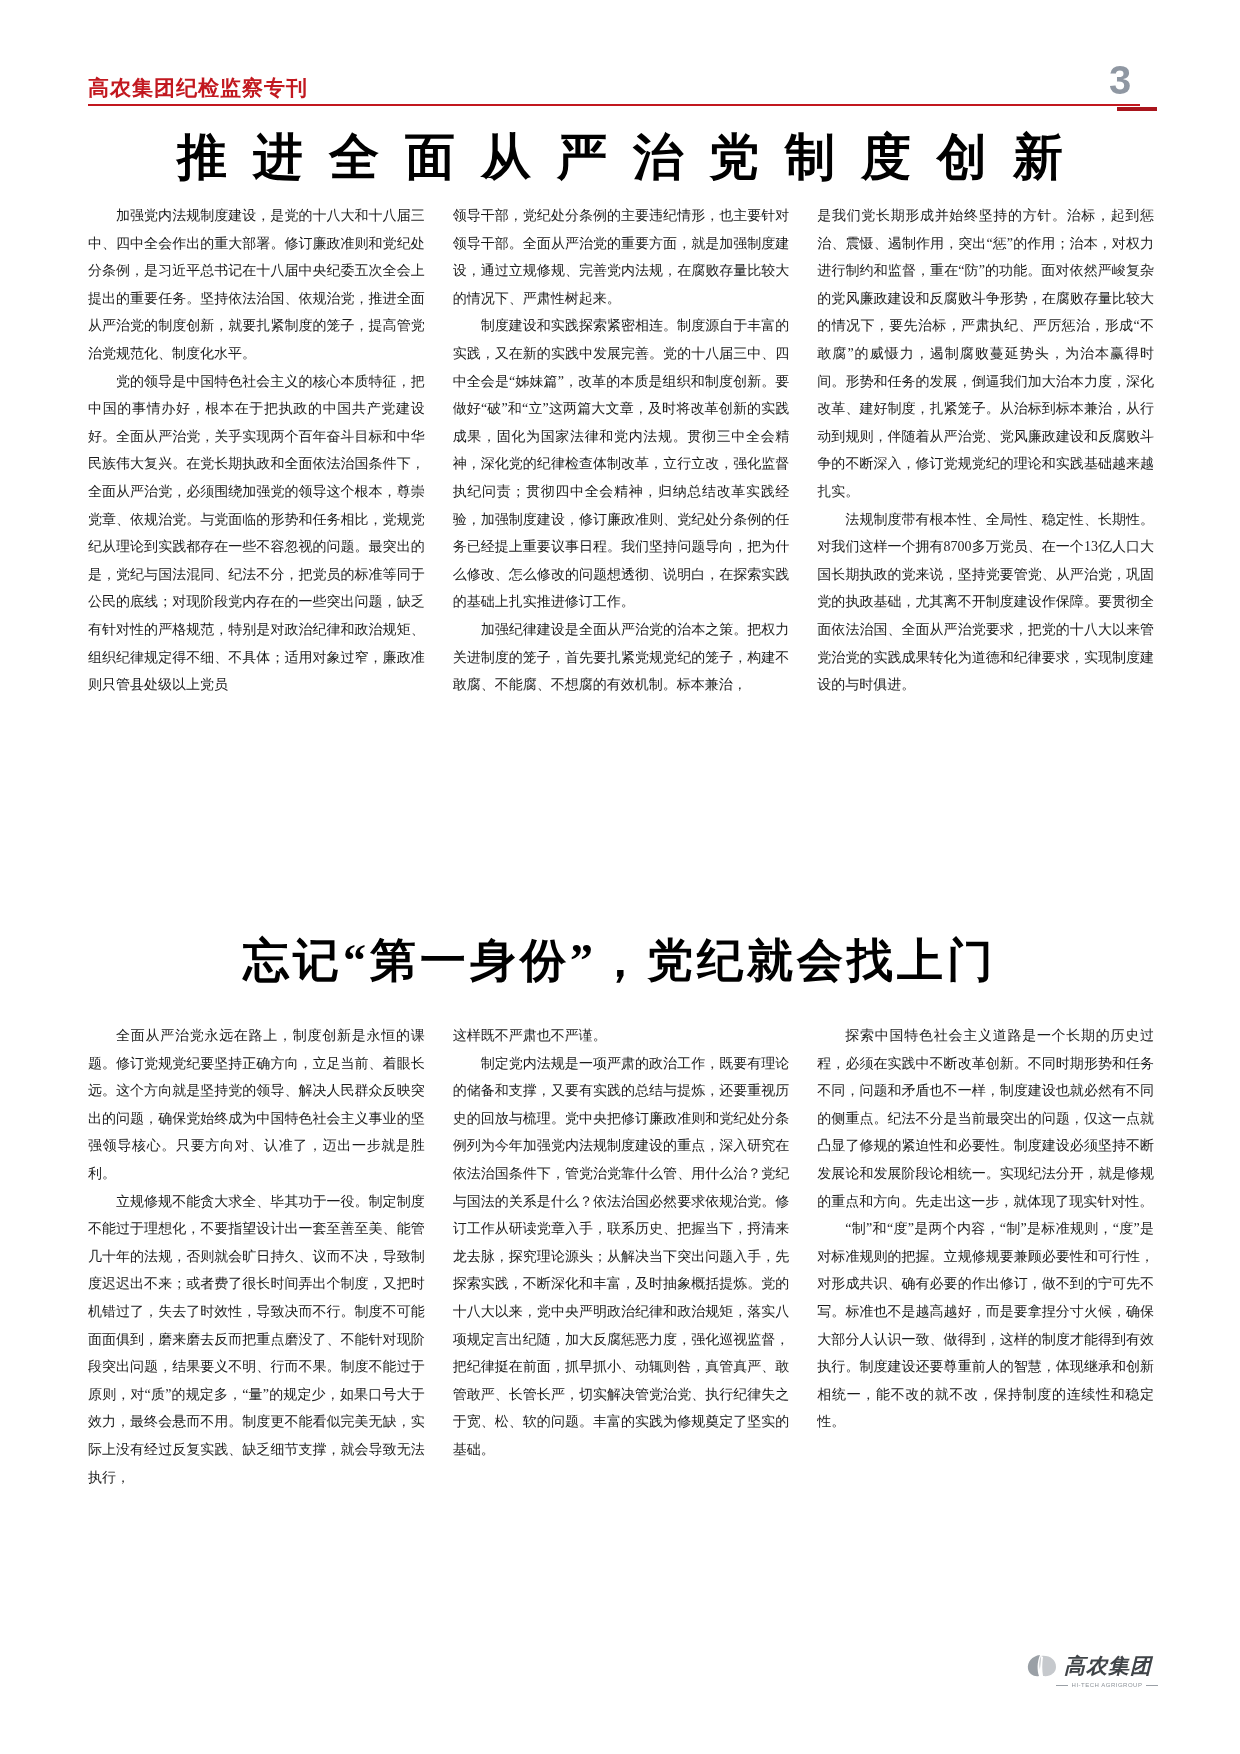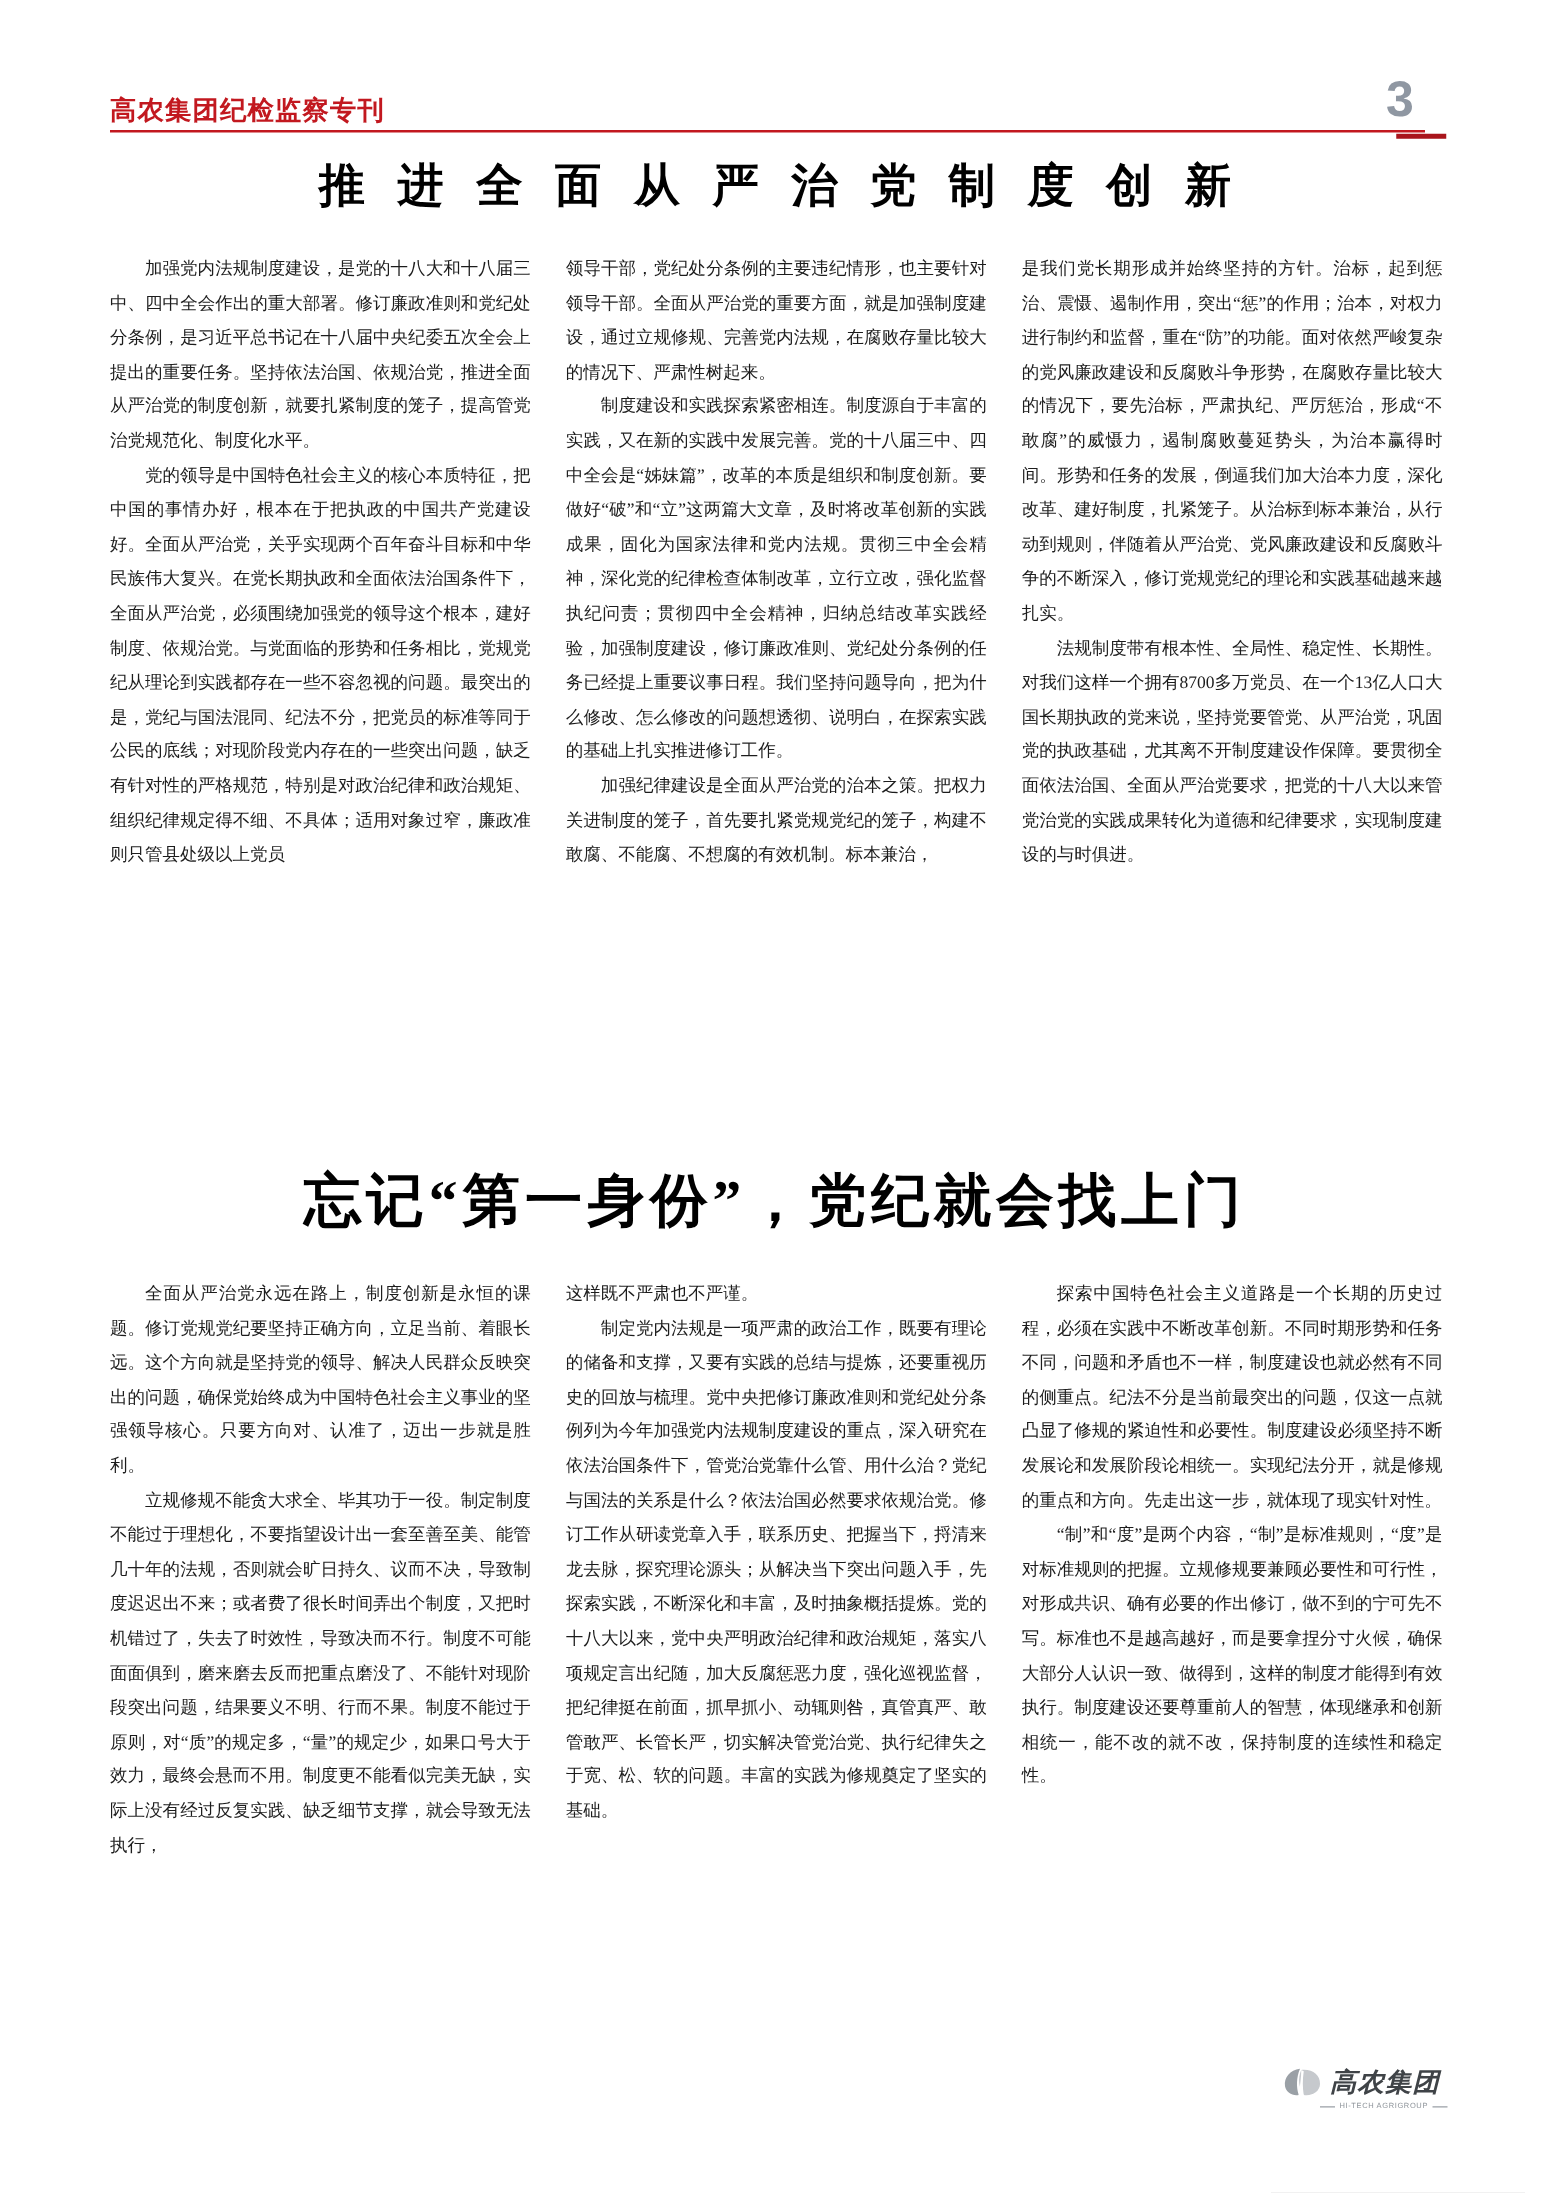--- a/index.html
+++ b/index.html
@@ -34,21 +34,21 @@
   .num-tick {
     position:absolute; left:1117px; top:107px; width:40px; height:4px;
     background:#a9151c;
   }
 
   
   .title1 {
     position:absolute; left:0; top:124px; width:1240px; margin:0;
     text-align:center;
     font-family:"Liberation Sans", sans-serif;
-    font-weight:900; font-size:37px; letter-spacing:26px; text-indent:26px;
+    font-weight:900; font-size:50px; letter-spacing:26px; text-indent:26px;
     color:#000000;
   }
   .title2 {
     position:absolute; left:0; top:930px; width:1240px; margin:0;
     text-align:center;
     font-family:"Liberation Serif", serif;
     font-weight:900; font-size:46px; letter-spacing:4px;
     color:#000000;
   }
 
@@ -97,21 +97,21 @@
   <div class="masthead">高农集团纪检监察专刊</div>
   <div class="page-num">3</div>
   <div class="header-rule"></div>
   <div class="num-tick"></div>
 
   <h1 class="title1">推进全面从严治党制度创新</h1>
 
   <section class="cols body1">
     <div class="col">
       <p class="indent">加强党内法规制度建设，是党的十八大和十八届三中、四中全会作出的重大部署。修订廉政准则和党纪处分条例，是习近平总书记在十八届中央纪委五次全会上提出的重要任务。坚持依法治国、依规治党，推进全面从严治党的制度创新，就要扎紧制度的笼子，提高管党治党规范化、制度化水平。</p>
-      <p class="indent">党的领导是中国特色社会主义的核心本质特征，把中国的事情办好，根本在于把执政的中国共产党建设好。全面从严治党，关乎实现两个百年奋斗目标和中华民族伟大复兴。在党长期执政和全面依法治国条件下，全面从严治党，必须围绕加强党的领导这个根本，建好制度、依规治党。与党面临的形势和任务相比，党规党纪从理论到实践都存在一些不容忽视的问题。最突出的是，党纪与国法混同、纪法不分，把党员的标准等同于公民的底线；对现阶段党内存在的一些突出问题，缺乏有针对性的严格规范，特别是对政治纪律和政治规矩、组织纪律规定得不细、不具体；适用对象过窄，廉政准则只管县处级以上党员</p>
+      <p class="indent">党的领导是中国特色社会主义的核心本质特征，把中国的事情办好，根本在于把执政的中国共产党建设好。全面从严治党，关乎实现两个百年奋斗目标和中华民族伟大复兴。在党长期执政和全面依法治国条件下，全面从严治党，必须围绕加强党的领导这个根本，尊崇党章、依规治党。与党面临的形势和任务相比，党规党纪从理论到实践都存在一些不容忽视的问题。最突出的是，党纪与国法混同、纪法不分，把党员的标准等同于公民的底线；对现阶段党内存在的一些突出问题，缺乏有针对性的严格规范，特别是对政治纪律和政治规矩、组织纪律规定得不细、不具体；适用对象过窄，廉政准则只管县处级以上党员</p>
     </div>
     <div class="col">
       <p>领导干部，党纪处分条例的主要违纪情形，也主要针对领导干部。全面从严治党的重要方面，就是加强制度建设，通过立规修规、完善党内法规，在腐败存量比较大的情况下、严肃性树起来。</p>
       <p class="indent">制度建设和实践探索紧密相连。制度源自于丰富的实践，又在新的实践中发展完善。党的十八届三中、四中全会是“姊妹篇”，改革的本质是组织和制度创新。要做好“破”和“立”这两篇大文章，及时将改革创新的实践成果，固化为国家法律和党内法规。贯彻三中全会精神，深化党的纪律检查体制改革，立行立改，强化监督执纪问责；贯彻四中全会精神，归纳总结改革实践经验，加强制度建设，修订廉政准则、党纪处分条例的任务已经提上重要议事日程。我们坚持问题导向，把为什么修改、怎么修改的问题想透彻、说明白，在探索实践的基础上扎实推进修订工作。</p>
       <p class="indent">加强纪律建设是全面从严治党的治本之策。把权力关进制度的笼子，首先要扎紧党规党纪的笼子，构建不敢腐、不能腐、不想腐的有效机制。标本兼治，</p>
     </div>
     <div class="col">
       <p>是我们党长期形成并始终坚持的方针。治标，起到惩治、震慑、遏制作用，突出“惩”的作用；治本，对权力进行制约和监督，重在“防”的功能。面对依然严峻复杂的党风廉政建设和反腐败斗争形势，在腐败存量比较大的情况下，要先治标，严肃执纪、严厉惩治，形成“不敢腐”的威慑力，遏制腐败蔓延势头，为治本赢得时间。形势和任务的发展，倒逼我们加大治本力度，深化改革、建好制度，扎紧笼子。从治标到标本兼治，从行动到规则，伴随着从严治党、党风廉政建设和反腐败斗争的不断深入，修订党规党纪的理论和实践基础越来越扎实。</p>
       <p class="indent">法规制度带有根本性、全局性、稳定性、长期性。对我们这样一个拥有8700多万党员、在一个13亿人口大国长期执政的党来说，坚持党要管党、从严治党，巩固党的执政基础，尤其离不开制度建设作保障。要贯彻全面依法治国、全面从严治党要求，把党的十八大以来管党治党的实践成果转化为道德和纪律要求，实现制度建设的与时俱进。</p>
     </div>

